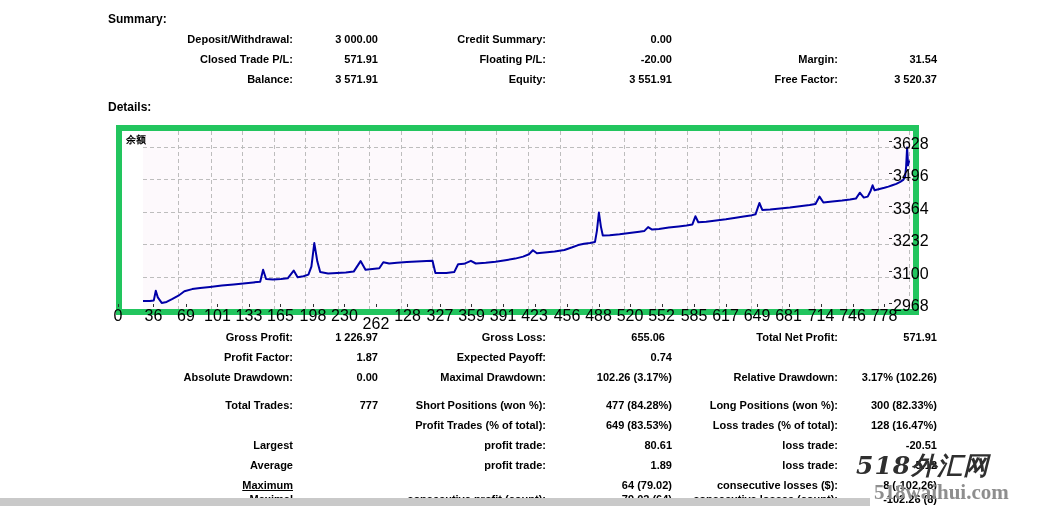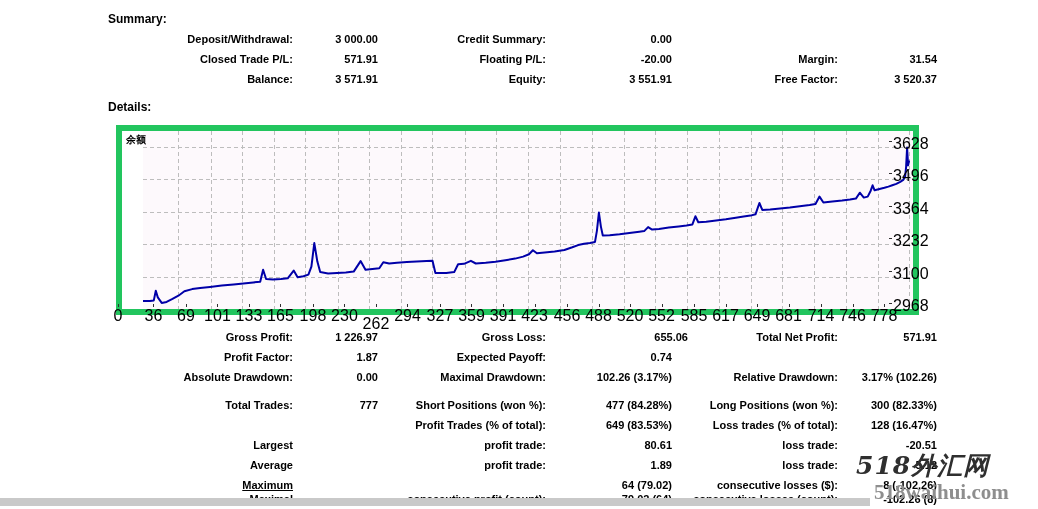--- a/index.html
+++ b/index.html
@@ -113,21 +113,21 @@
       <div class="axis-lbl xlbl" style="left: 233.959px; top: 307px;">133</div>
       <div class="tickv" style="left: 249px; top: 304px;"></div>
       <div class="axis-lbl xlbl" style="left: 265.468px; top: 307px;">165</div>
       <div class="tickv" style="left: 280px; top: 304px;"></div>
       <div class="axis-lbl xlbl" style="left: 297.962px; top: 307px;">198</div>
       <div class="tickv" style="left: 313px; top: 304px;"></div>
       <div class="axis-lbl xlbl" style="left: 329.471px; top: 307px;">230</div>
       <div class="tickv" style="left: 344px; top: 304px;"></div>
       <div class="axis-lbl xlbl" style="left: 360.98px; top: 315px;">262</div>
       <div class="tickv" style="left: 376px; top: 304px;"></div>
-      <div class="axis-lbl xlbl" style="left: 392.488px; top: 307px;">294</div>
+      <div class="axis-lbl xlbl" style="left: 392.488px; top: 307px;">128</div>
       <div class="tickv" style="left: 407px; top: 304px;"></div>
       <div class="axis-lbl xlbl" style="left: 424.982px; top: 307px;">327</div>
       <div class="tickv" style="left: 440px; top: 304px;"></div>
       <div class="axis-lbl xlbl" style="left: 456.491px; top: 307px;">359</div>
       <div class="tickv" style="left: 471px; top: 304px;"></div>
       <div class="axis-lbl xlbl" style="left: 488px; top: 307px;">391</div>
       <div class="tickv" style="left: 503px; top: 304px;"></div>
       <div class="axis-lbl xlbl" style="left: 519.509px; top: 307px;">423</div>
       <div class="tickv" style="left: 535px; top: 304px;"></div>
       <div class="axis-lbl xlbl" style="left: 552.003px; top: 307px;">456</div>
@@ -151,21 +151,21 @@
       <div class="axis-lbl xlbl" style="left: 837.552px; top: 307px;">746</div>
       <div class="tickv" style="left: 853px; top: 304px;"></div>
       <div class="axis-lbl xlbl" style="left: 869.061px; top: 307px;">778</div>
       <div class="tickv" style="left: 884px; top: 304px;"></div>
     </div>
 
   <div id="stats-rows">
       <div class="cell" style="left: 100px; width: 193px; top: 330px;">Gross Profit:</div>
       <div class="cell" style="left: 297px; width: 81px; top: 330px;">1 226.97</div>
       <div class="cell" style="left: 380px; width: 166px; top: 330px;">Gross Loss:</div>
-      <div class="cell" style="left: 568px; width: 120px; top: 330px; text-align: right;">655.06</div>
+      <div class="cell" style="left: 545px; width: 120px; top: 330px; text-align: right;">655.06</div>
       <div class="cell" style="left: 674px; width: 164px; top: 330px;">Total Net Profit:</div>
       <div class="cell" style="left: 844px; width: 93px; top: 330px;">571.91</div>
       <div class="cell" style="left: 100px; width: 193px; top: 350px;">Profit Factor:</div>
       <div class="cell" style="left: 297px; width: 81px; top: 350px;">1.87</div>
       <div class="cell" style="left: 380px; width: 166px; top: 350px;">Expected Payoff:</div>
       <div class="cell" style="left: 552px; width: 120px; top: 350px;">0.74</div>
       <div class="cell" style="left: 100px; width: 193px; top: 370px;">Absolute Drawdown:</div>
       <div class="cell" style="left: 297px; width: 81px; top: 370px;">0.00</div>
       <div class="cell" style="left: 380px; width: 166px; top: 370px;">Maximal Drawdown:</div>
       <div class="cell" style="left: 552px; width: 120px; top: 370px;">102.26 (3.17%)</div>

